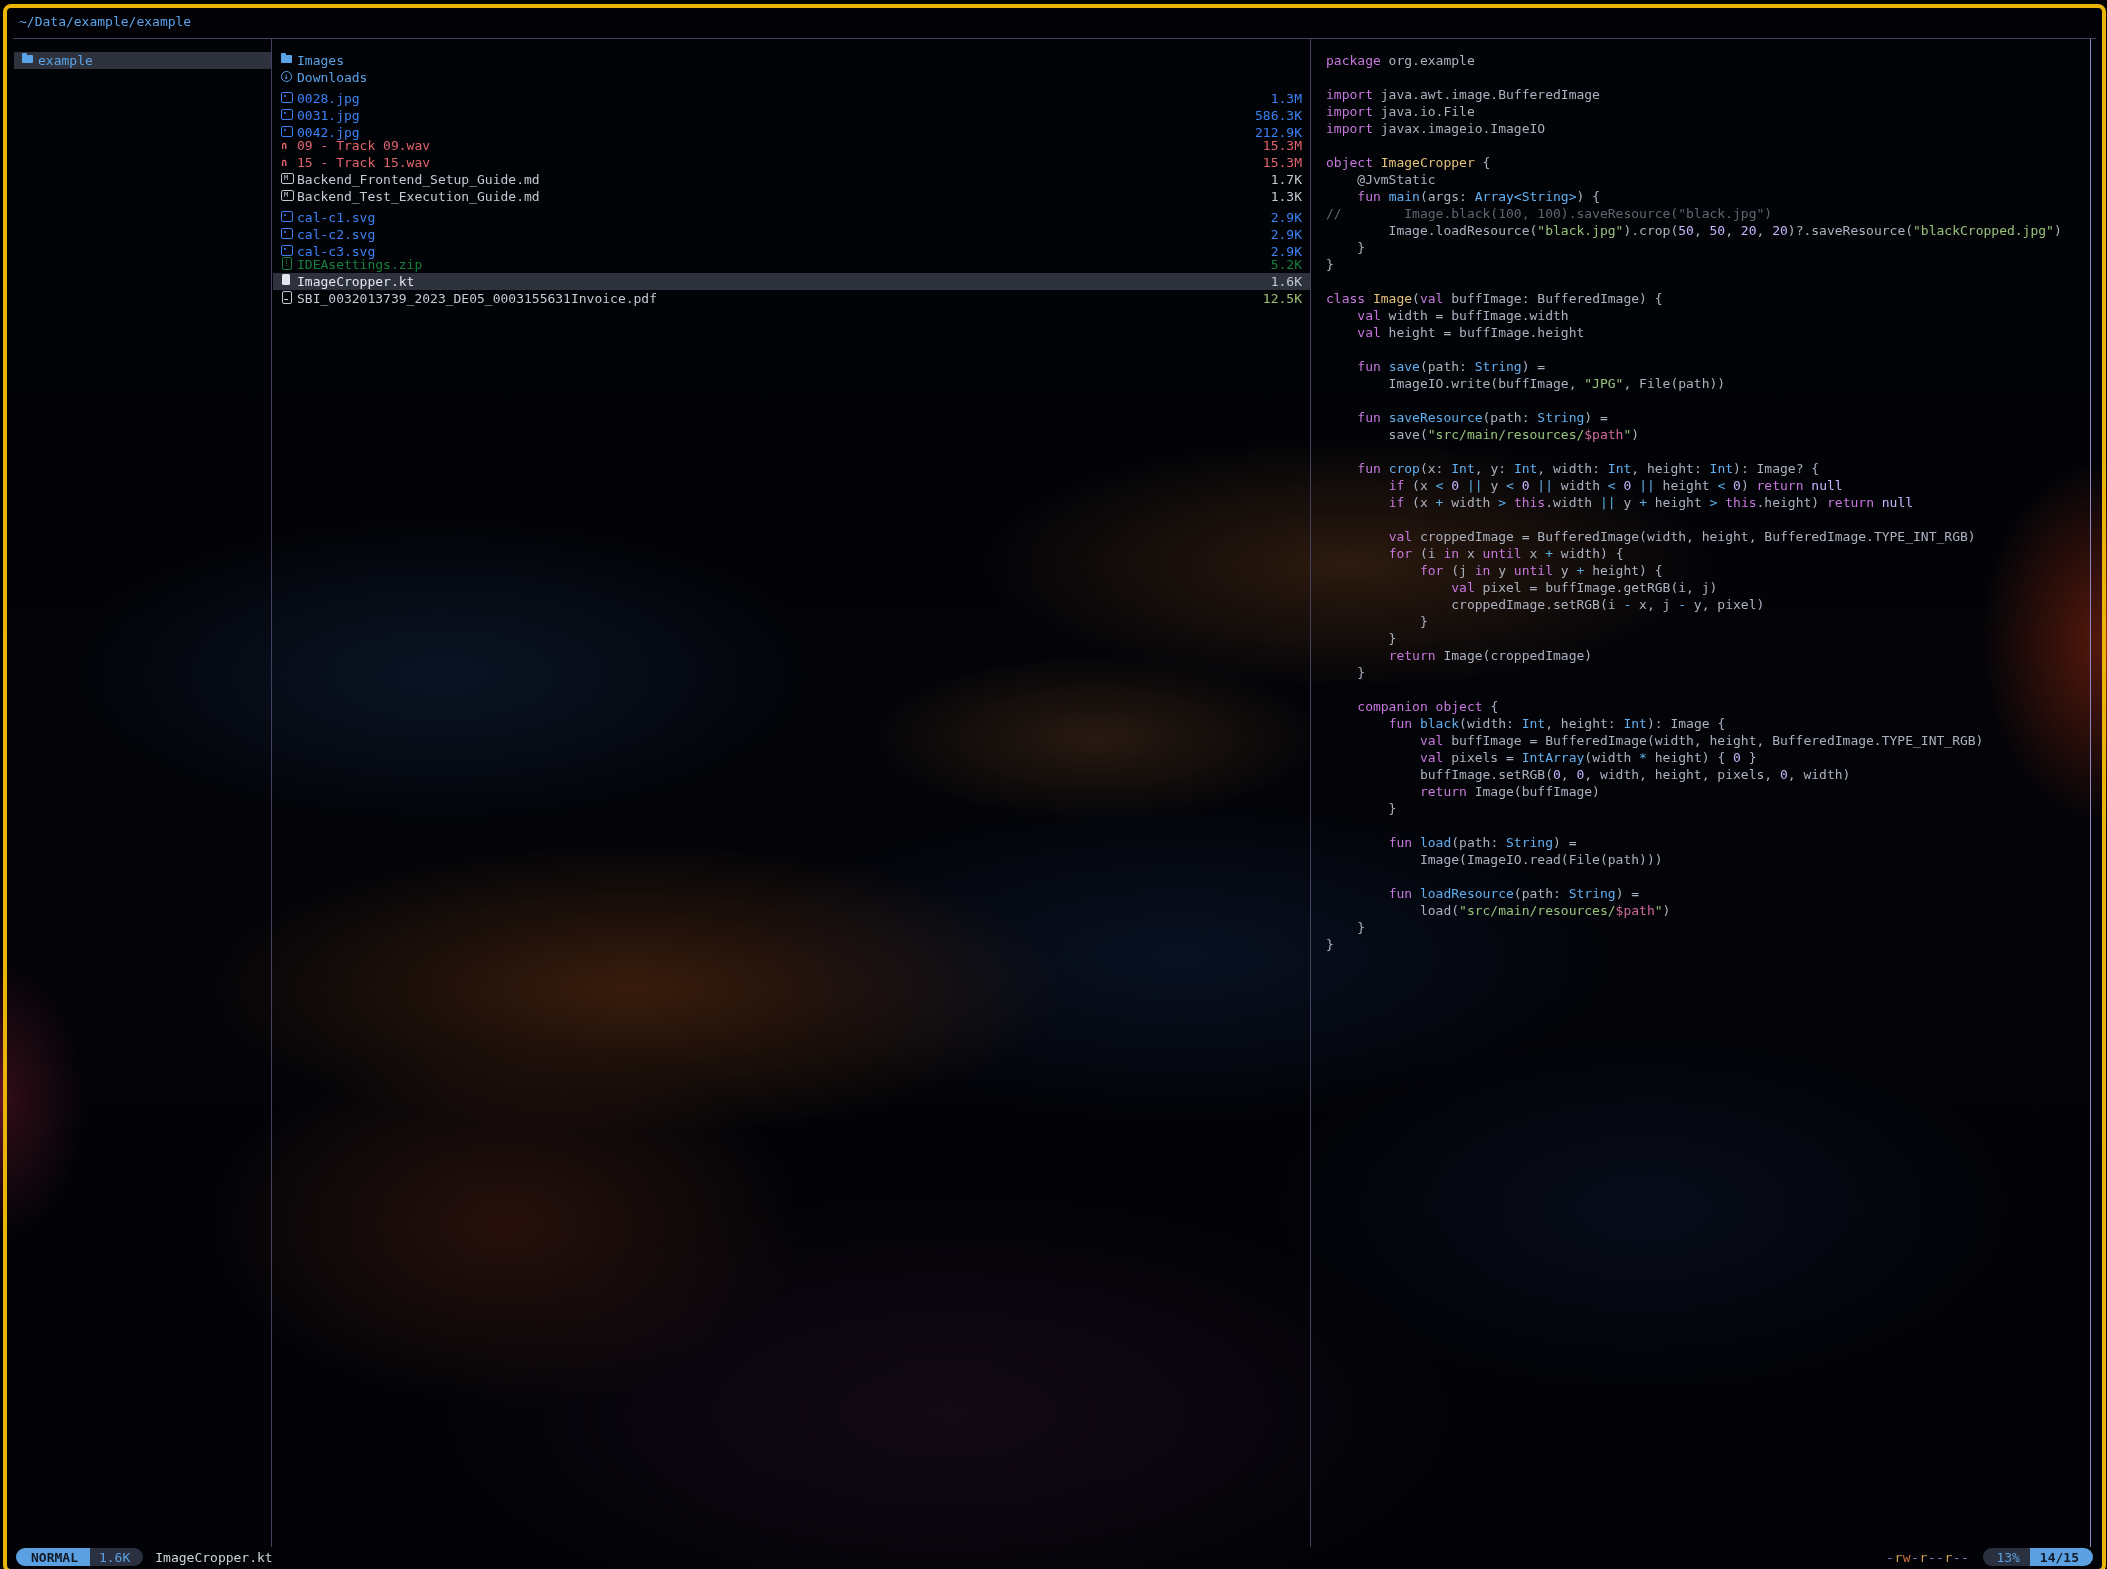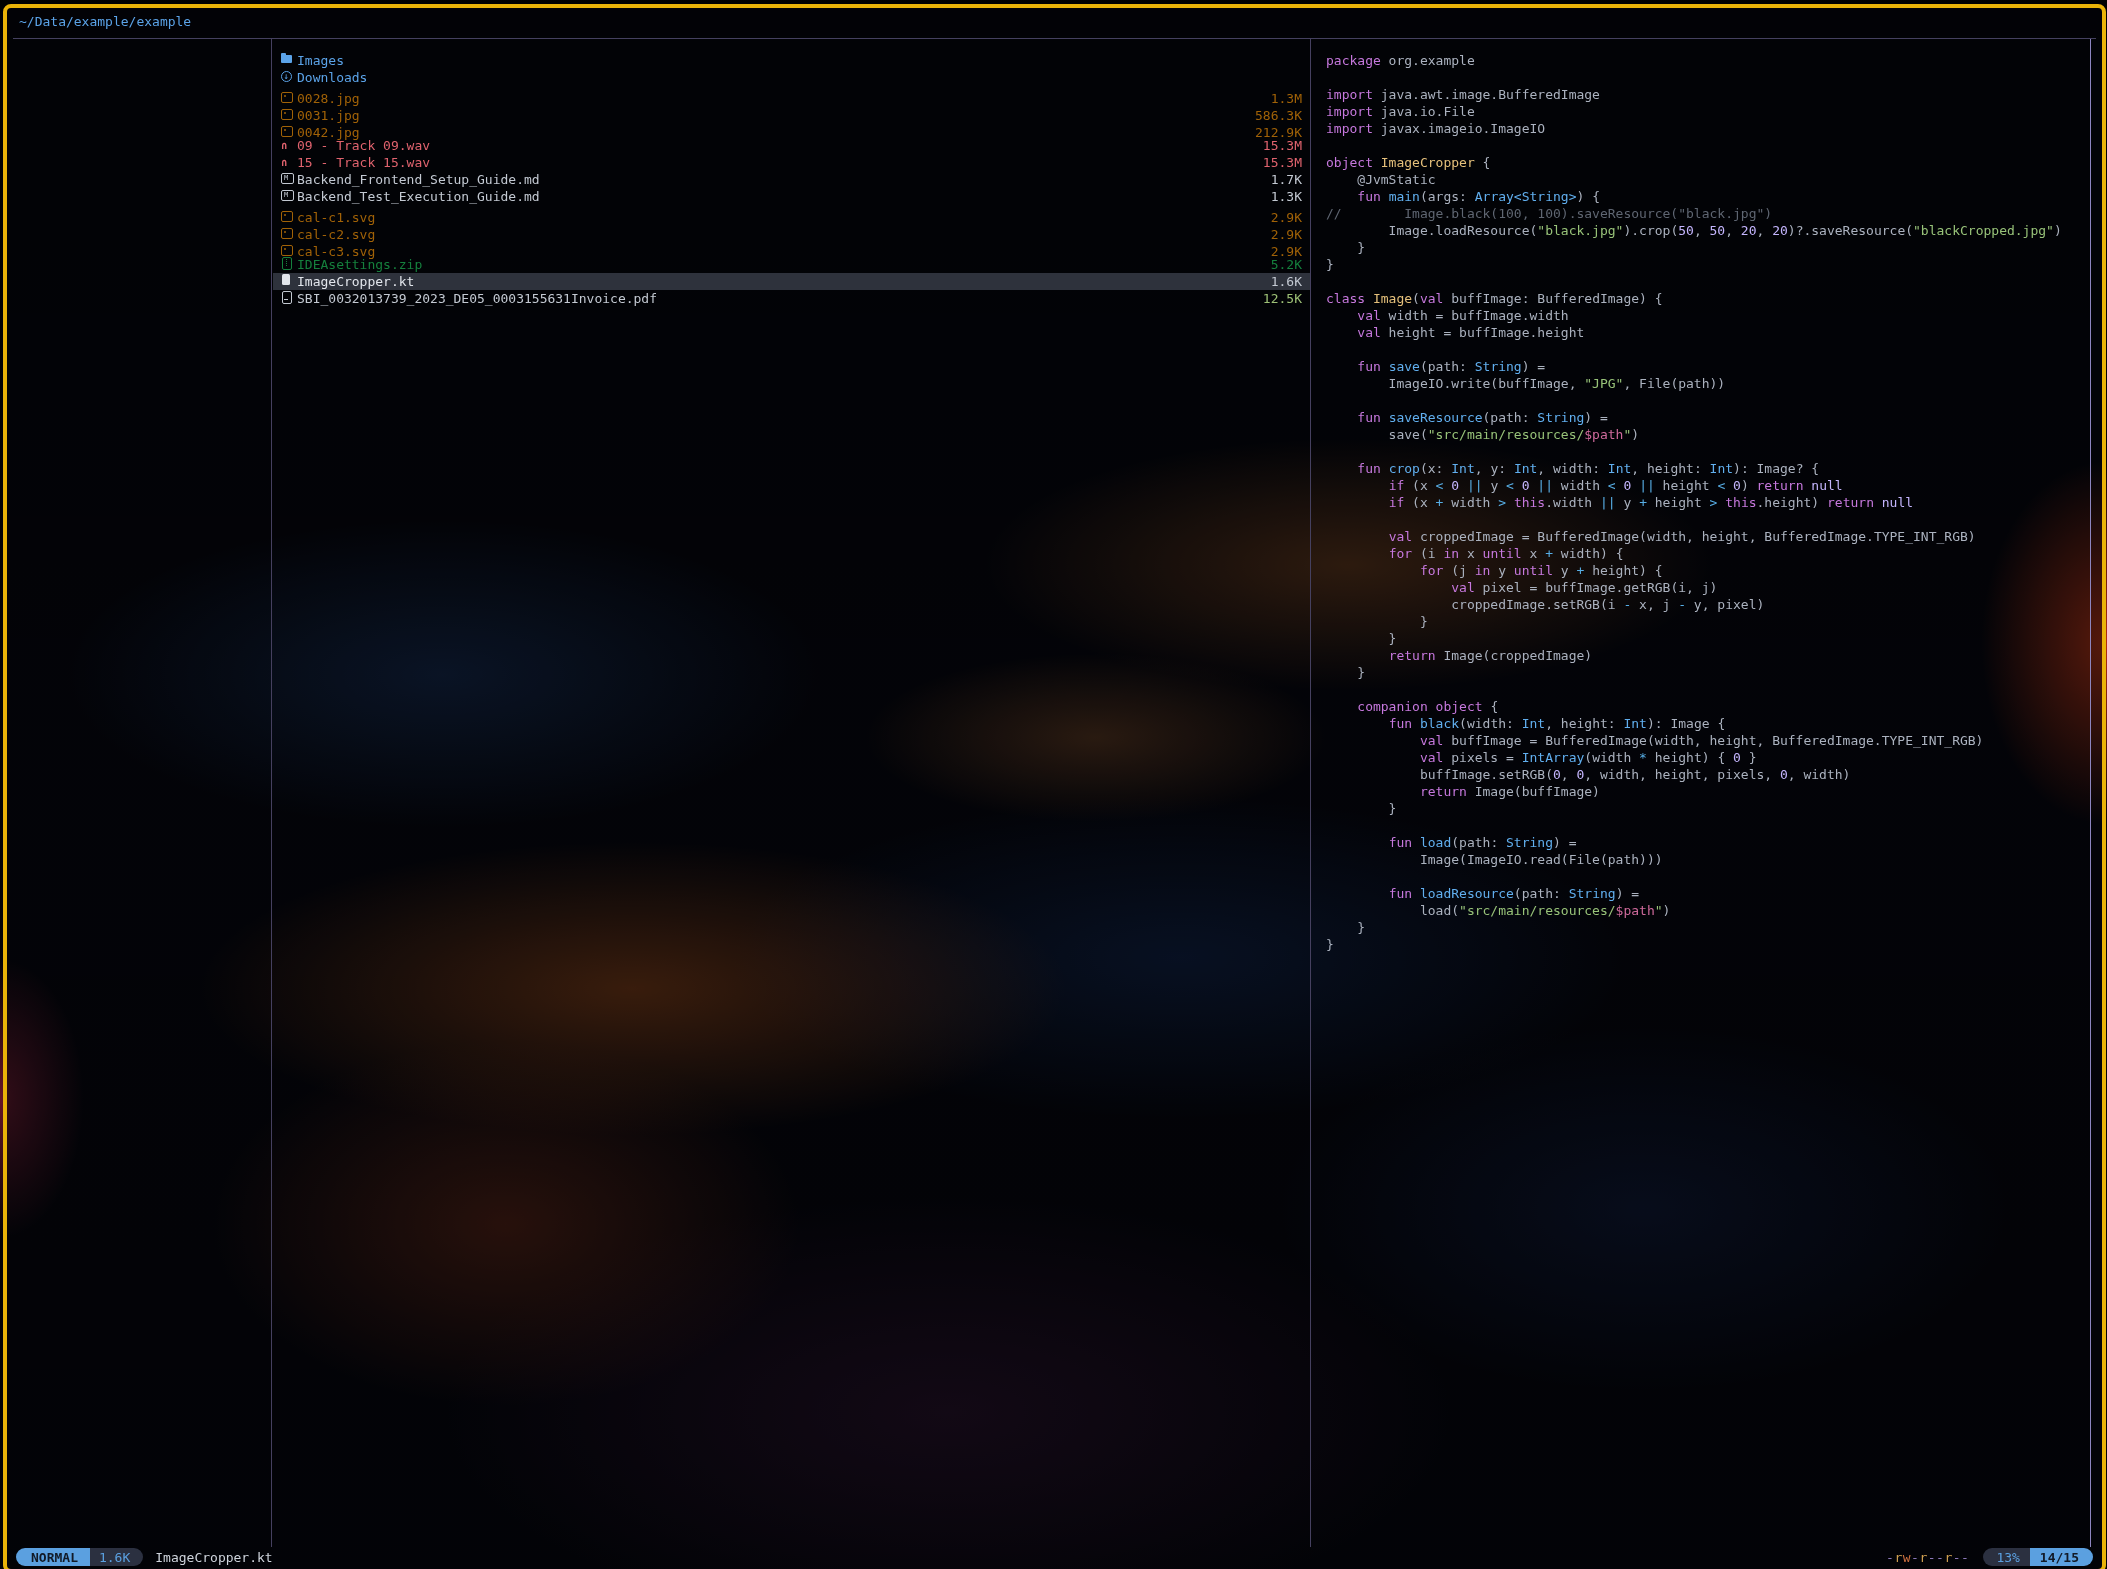--- a/index.html
+++ b/index.html
@@ -32,21 +32,21 @@
   
   .pane{position:absolute;top:31px;bottom:22px;overflow:hidden;}
   .pane.left{left:7px;width:257px;}
   .pane.mid{left:266px;width:1037px;}
   .pane.preview{left:1304px;width:779px;}
   .row{display:flex;align-items:center;height:17px;padding:0 8px;white-space:pre;}
   .pane .rows{padding-top:13px;}
   .row.selected{background:#2e323c;}
   .row .nm{flex:1 1 auto;overflow:hidden;}
   .row .sz{flex:0 0 auto;margin-left:8px;}
-  .c-blue{color:#5ba3e8;} .c-yellow{color:#a16207;margin-top:8px;} .c-red{color:#e0636e;}
+  .c-blue{color:#5ba3e8;} .c-yellow{color:#3b82f6;margin-top:8px;} .c-red{color:#e0636e;}
   .c-white{color:#c3c9d2;} .c-magenta{color:#15803d;} .c-green{color:#9dc076;}
   .c-bright{color:#e2e6ec;}
   
   .ic{flex:0 0 16px;height:13px;position:relative;display:inline-block;}
   .ic-folder::before{content:"";position:absolute;left:0;top:-1px;width:5px;height:3px;background:currentColor;border-radius:1px 1px 0 0;}
   .ic-folder::after{content:"";position:absolute;left:0;top:1px;width:11px;height:8px;background:currentColor;border-radius:1px;}
   .ic-download::before{content:"";position:absolute;left:0;top:0;width:9px;height:9px;border:1px solid currentColor;border-radius:50%;}
   .ic-download::after{content:"↓";position:absolute;left:2.5px;top:-3px;font-size:9px;}
   .ic-image::before{content:"";position:absolute;left:0;top:0;width:10px;height:9px;border:1px solid currentColor;border-radius:2px;}
   .ic-image::after{content:"";position:absolute;left:3px;top:3px;width:2px;height:2px;background:currentColor;border-radius:50%;}
@@ -82,20 +82,29 @@
 
 <div class="screen">
   <div class="wallpaper"></div>
 
   <div class="window">
     <div class="titlebar">
       <span class="path">~/Data/example/example</span>
     </div>
     <div class="hsep"></div>
 
+    <div class="pane left">
+      <div class="rows" id="parent-rows">
+          <div class="row selected">
+    <span class="ic ic-folder c-blue"></span>
+    <span class="nm c-blue">example</span>
+    <span class="sz c-blue"></span>
+  </div>
+        </div>
+    </div>
 
     <div class="vsep s1"></div>
 
     <div class="pane mid">
       <div class="rows" id="file-rows">
           <div class="row">
     <span class="ic ic-folder c-blue"></span>
     <span class="nm c-blue">Images</span>
     <span class="sz c-blue"></span>
   </div>

